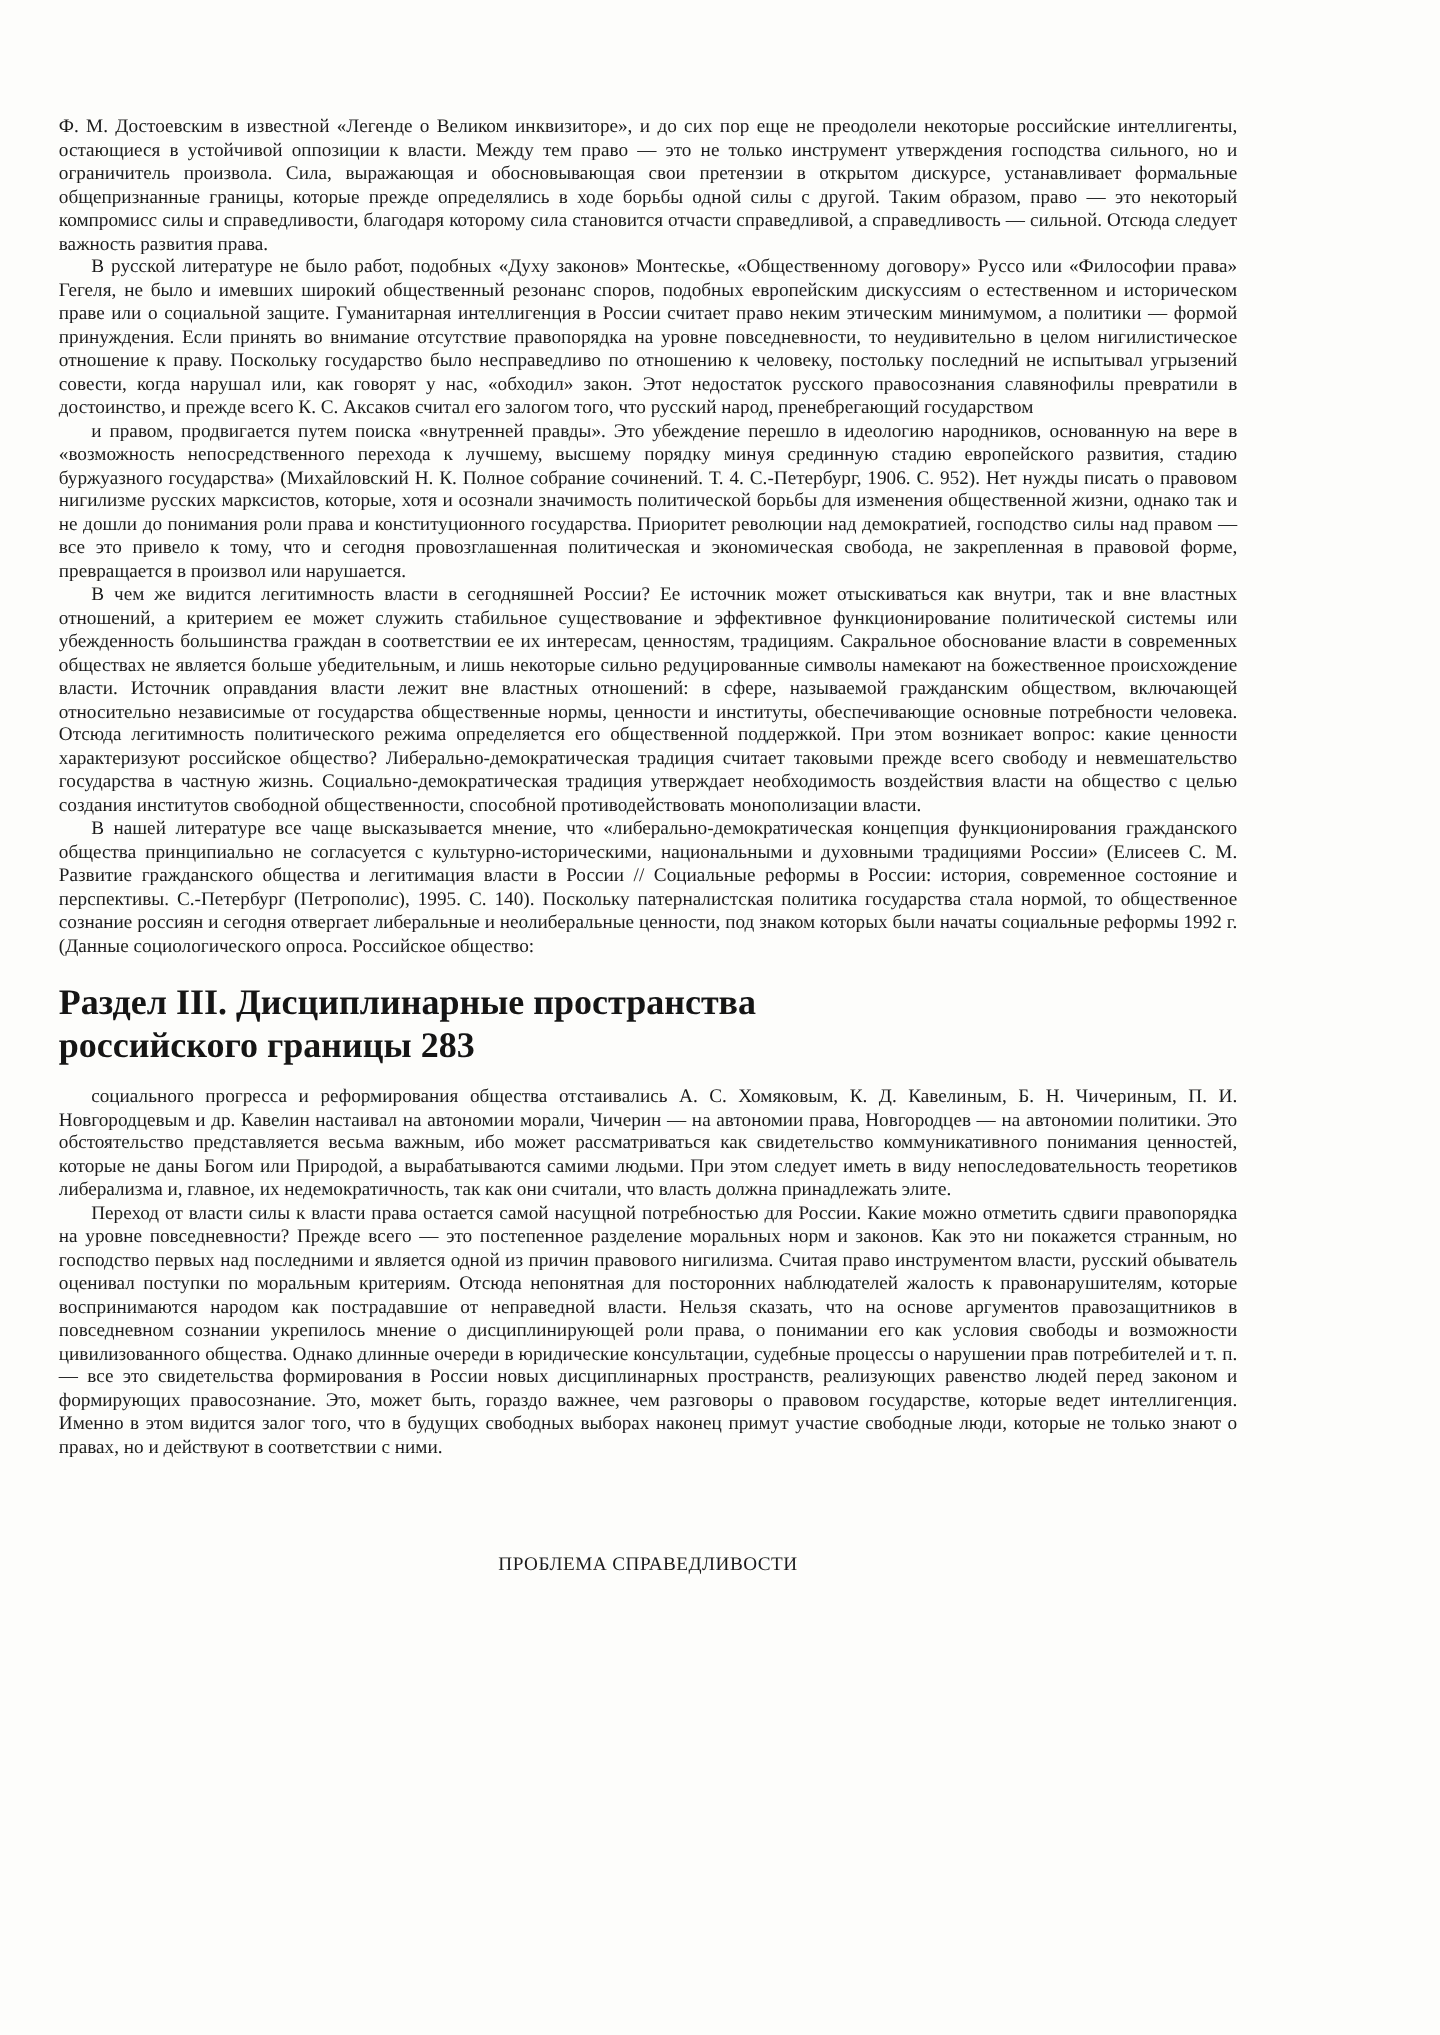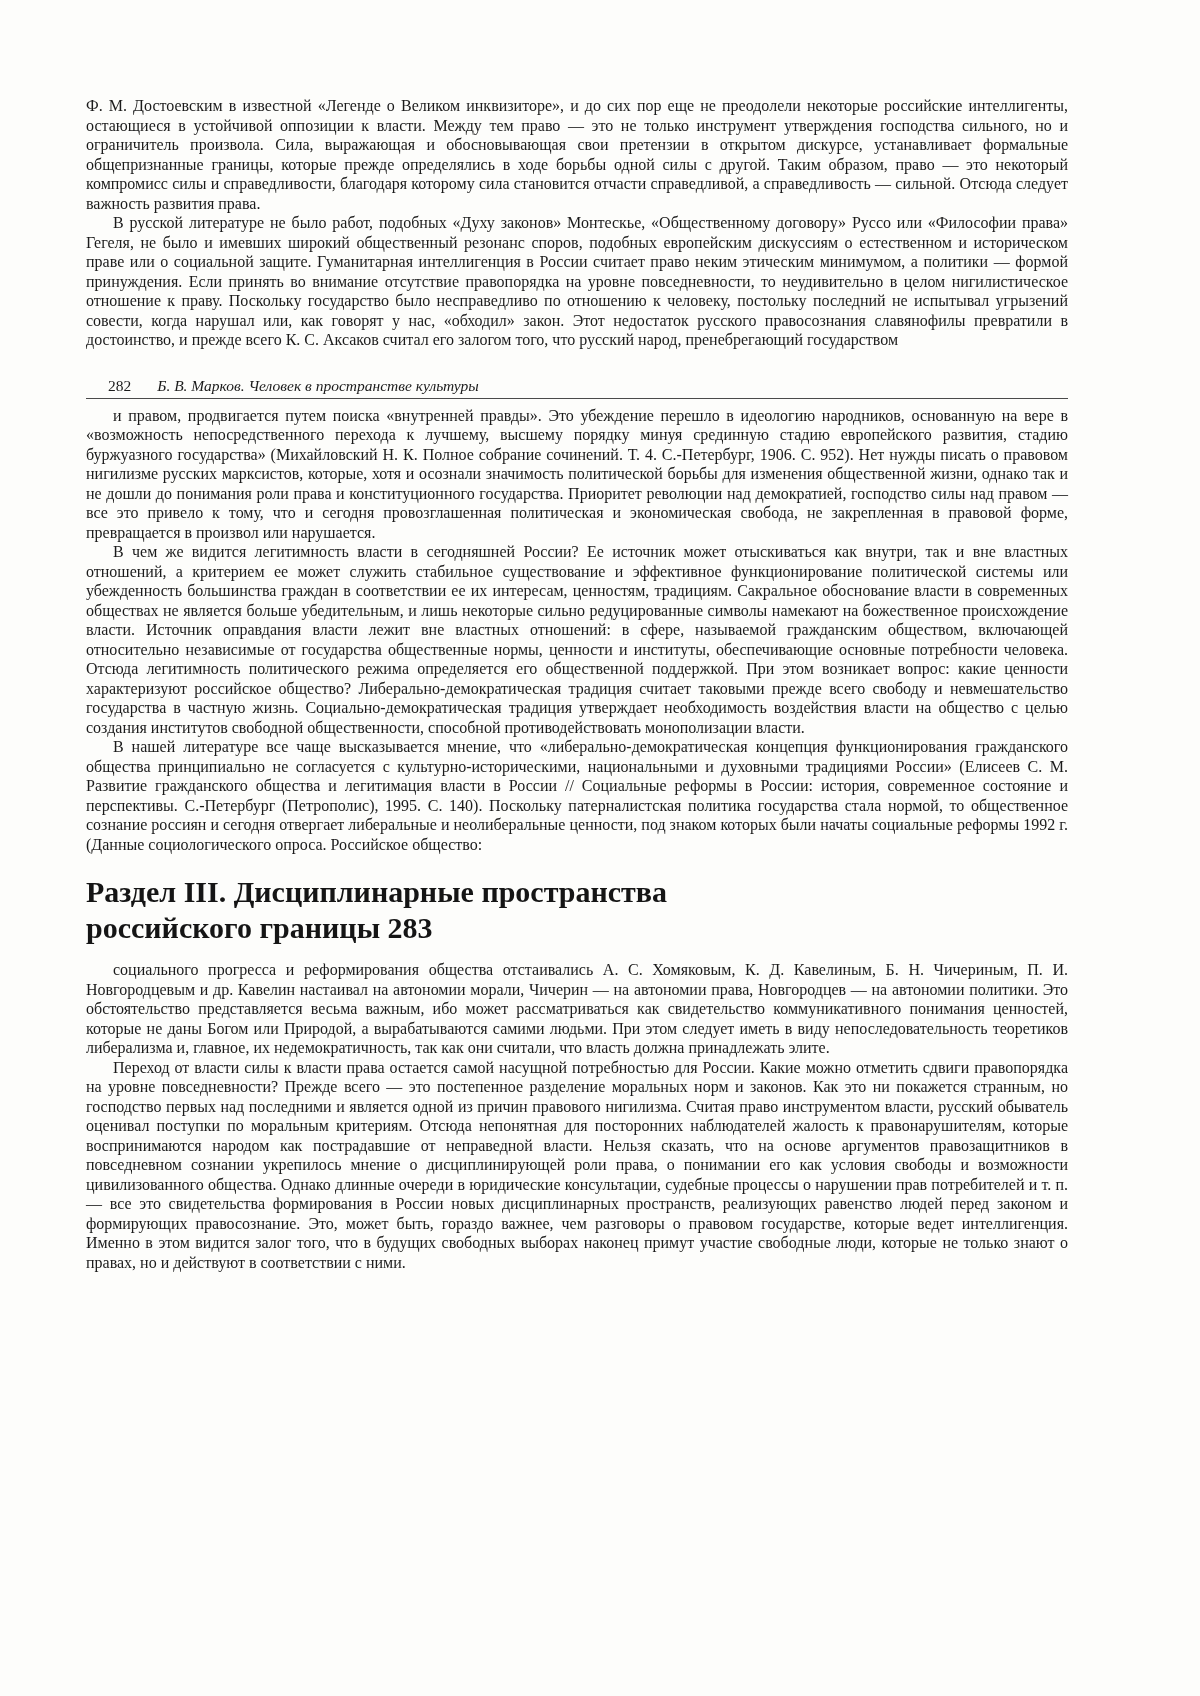--- a/index.html
+++ b/index.html
@@ -8,21 +8,21 @@
     width: 1200px;
     height: 1696px;
     background: #fdfdfb;
     color: #1b1b1b;
     font-family: "Liberation Serif", "DejaVu Serif", serif;
     overflow: hidden;
     position: relative;
   }
   .content {
     width: 982px;
-    margin-left: 86px;
+    margin-left: 49px;
     padding-top: 96px;
   }
   .para {
     margin: 0;
     font-size: 16px;
     line-height: 19.5px;
     text-align: justify;
     hyphens: auto;
   }
   .para.indent { text-indent: 27px; }
@@ -59,36 +59,34 @@
 </head>
 <body>
 
 <div class="page">
   <div class="content">
 
     <p class="para"><span>Ф. М. Достоевским в известной «Легенде о Великом инквизиторе», и до сих пор еще не преодолели некоторые российские интеллигенты, остающиеся в устойчивой оппозиции к власти. Между тем право — это не только инструмент утверждения господства сильного, но и ограничитель произвола. Сила, выражающая и обосновывающая свои претензии в открытом дискурсе, устанавливает формальные общепризнанные границы, которые прежде определялись в ходе борьбы одной силы с другой. Таким образом, право — это некоторый компромисс силы и справедливости, благодаря которому сила становится отчасти справедливой, а справедливость — сильной. Отсюда следует важность развития права.</span></p>
 
     <p class="para indent"><span>В русской литературе не было работ, подобных «Духу законов» Монтескье, «Общественному договору» Руссо или «Философии права» Гегеля, не было и имевших широкий общественный резонанс споров, подобных европейским дискуссиям о естественном и историческом праве или о социальной защите. Гуманитарная интеллигенция в России считает право неким этическим минимумом, а политики — формой принуждения. Если принять во внимание отсутствие правопорядка на уровне повседневности, то неудивительно в целом нигилистическое отношение к праву. Поскольку государство было несправедливо по отношению к человеку, постольку последний не испытывал угрызений совести, когда нарушал или, как говорят у нас, «обходил» закон. Этот недостаток русского правосознания славянофилы превратили в достоинство, и прежде всего К. С. Аксаков считал его залогом того, что русский народ, пренебрегающий государством</span></p>
 
-    <div class="running-header">
-      <span class="rh-num">282</span><span class="rh-title">Б. В. Марков. Человек в пространстве культуры</span>
-    </div>
 
     <p class="para indent"><span>и правом, продвигается путем поиска «внутренней правды». Это убеждение перешло в идеологию народников, основанную на вере в «возможность непосредственного перехода к лучшему, высшему порядку минуя срединную стадию европейского развития, стадию буржуазного государства» (</span><span class="i">Михайловский Н. К.</span><span> Полное собрание сочинений. Т. 4. С.-Петербург, 1906. С. 952). Нет нужды писать о правовом нигилизме русских марксистов, которые, хотя и осознали значимость политической борьбы для изменения общественной жизни, однако так и не дошли до понимания роли права и конституционного государства. Приоритет революции над демократией, господство силы над правом — все это привело к тому, что и сегодня провозглашенная политическая и экономическая свобода, не закрепленная в правовой форме, превращается в произвол или нарушается.</span></p>
 
     <p class="para indent"><span>В чем же видится легитимность власти в сегодняшней России? Ее источник может отыскиваться как внутри, так и вне властных отношений, а критерием ее может служить стабильное существование и эффективное функционирование политической системы или убежденность большинства граждан в соответствии ее их интересам, ценностям, традициям. Сакральное обоснование власти в современных обществах не является больше убедительным, и лишь некоторые сильно редуцированные символы намекают на божественное происхождение власти. Источник оправдания власти лежит вне властных отношений: в сфере, называемой гражданским обществом, включающей относительно независимые от государства общественные нормы, ценности и институты, обеспечивающие основные потребности человека. Отсюда легитимность политического режима определяется его общественной поддержкой. При этом возникает вопрос: какие ценности характеризуют российское общество? Либерально-демократическая традиция считает таковыми прежде всего свободу и невмешательство государства в частную жизнь. Социально-демократическая традиция утверждает необходимость воздействия власти на общество с целью создания институтов свободной общественности, способной противодействовать монополизации власти.</span></p>
 
     <p class="para indent"><span>В нашей литературе все чаще высказывается мнение, что «либерально-демократическая концепция функционирования гражданского общества принципиально не согласуется с культурно-историческими, национальными и духовными традициями России» (</span><span class="i">Елисеев С. М.</span><span> Развитие гражданского общества и легитимация власти в России // Социальные реформы в России: история, современное состояние и перспективы. С.-Петербург (Петрополис), 1995. С. 140). Поскольку патерналистская политика государства стала нормой, то общественное сознание россиян и сегодня отвергает либеральные и неолиберальные ценности, под знаком которых были начаты социальные реформы 1992 г. (</span><span class="i">Данные социологического опроса. Российское общество:</span></p>
 
 
     <h1 class="section-heading">
       <span class="hl"><span>Раздел III. Дисциплинарные пространства</span></span>
       <span class="hl"><span>российского границы </span><span class="i">283</span></span>
     </h1>
 
     <p class="para indent"><span>социального прогресса и реформирования общества отстаивались А. С. Хомяковым, К. Д. Кавелиным, Б. Н. Чичериным, П. И. Новгородцевым и др. Кавелин настаивал на автономии морали, Чичерин — на автономии права, Новгородцев — на автономии политики. Это обстоятельство представляется весьма важным, ибо может рассматриваться как свидетельство коммуникативного понимания ценностей, которые не даны Богом или Природой, а вырабатываются самими людьми. При этом следует иметь в виду непоследовательность теоретиков либерализма и, главное, их недемократичность, так как они считали, что власть должна принадлежать элите.</span></p>
 
     <p class="para indent"><span>Переход от власти силы к власти права остается самой насущной потребностью для России. Какие можно отметить сдвиги правопорядка на уровне повседневности? Прежде всего — это постепенное разделение моральных норм и законов. Как это ни покажется странным, но господство первых над последними и является одной из причин правового нигилизма. Считая право инструментом власти, русский обыватель оценивал поступки по моральным критериям. Отсюда непонятная для посторонних наблюдателей жалость к правонарушителям, которые воспринимаются народом как пострадавшие от неправедной власти. Нельзя сказать, что на основе аргументов правозащитников в повседневном сознании укрепилось мнение о дисциплинирующей роли права, о понимании его как условия свободы и возможности цивилизованного общества. Однако длинные очереди в юридические консультации, судебные процессы о нарушении прав потребителей и т. п. — все это свидетельства формирования в России новых дисциплинарных пространств, реализующих равенство людей перед законом и формирующих правосознание. Это, может быть, гораздо важнее, чем разговоры о правовом государстве, которые ведет интеллигенция. Именно в этом видится залог того, что в будущих свободных выборах наконец примут участие свободные люди, которые не только знают о правах, но и действуют в соответствии с ними.</span></p>
 
+    <h2 class="subheading">ПРОБЛЕМА СПРАВЕДЛИВОСТИ</h2>
 
 
   </div>
 </div>
 
 </body></html>

